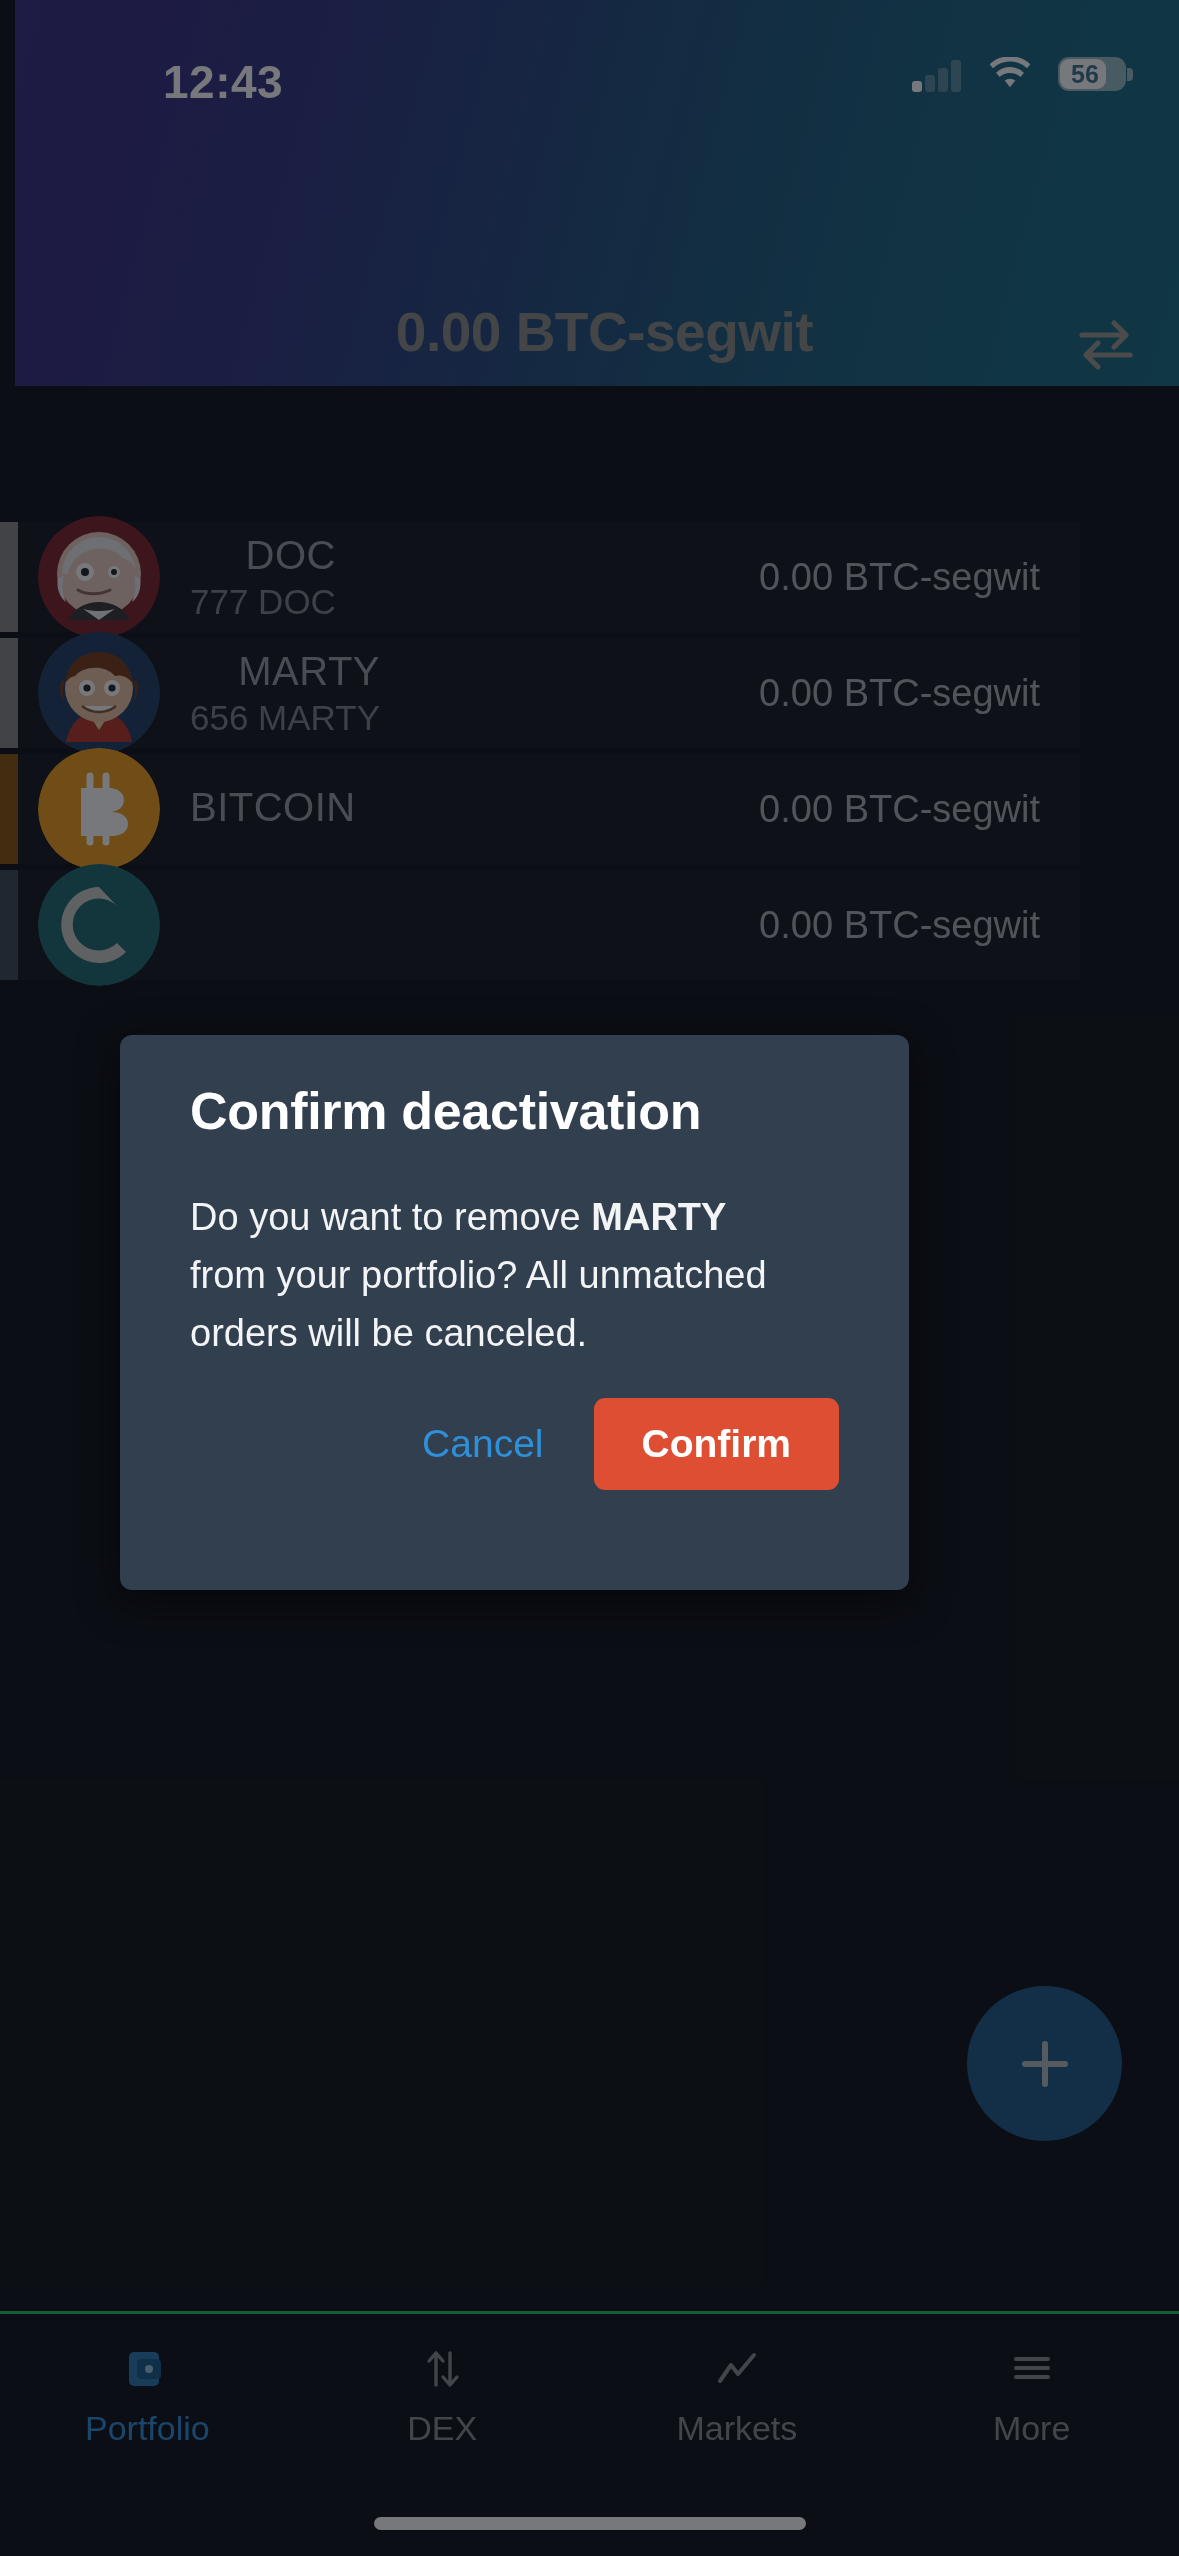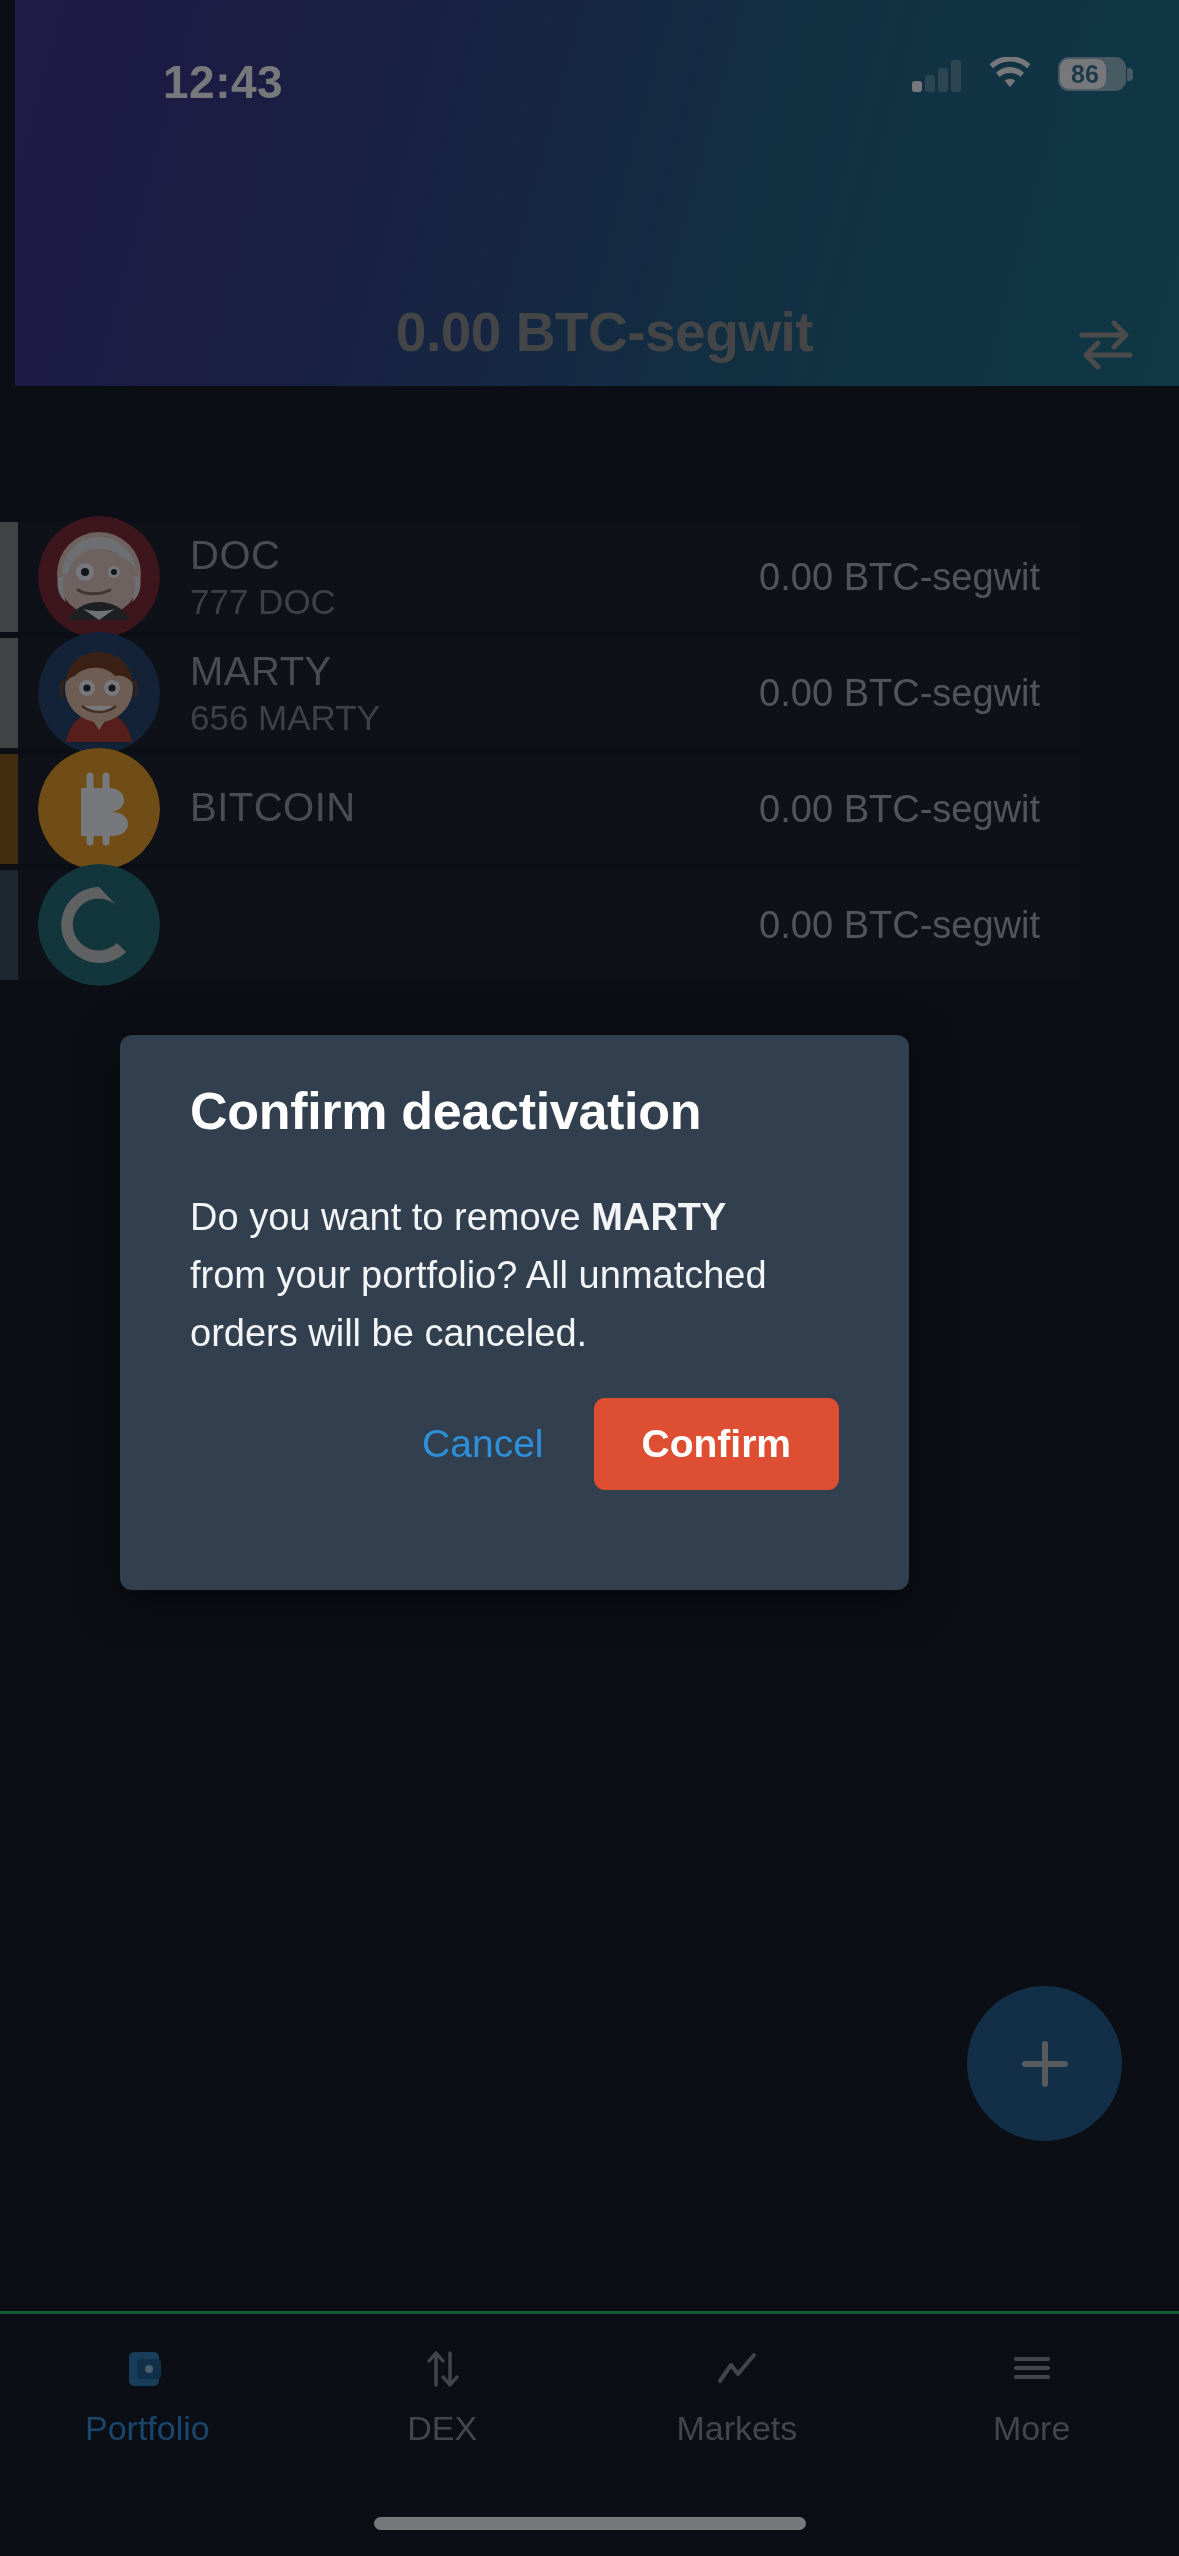--- a/index.html
+++ b/index.html
@@ -46,21 +46,21 @@
   .balance {
     position:absolute; left:0; top:300px; width:1179px; text-align:center;
     font-size:55px; font-weight:bold; color:#8c8f8d; letter-spacing:-0.5px;
   }
   .swap-btn { position:absolute; right:52px; top:313px; width:72px; height:60px; }
 
   
   .asset-list { position:absolute; left:0; top:522px; width:1179px; }
   .row {
     position:relative; width:1080px; height:110px; margin-bottom:0;
-    background:#171b22; display:flex; align-items:center;
+    background:#171b22; display:flex; align-items:center;text-align:right;
   }
   .row.gap { margin-top:6px; }
   .bar { position:absolute; left:0; top:0; width:18px; height:110px; }
   .av {
     width:122px; height:122px; border-radius:50%; margin-left:38px;
     overflow:hidden; position:relative; flex:none;
   }
   .av svg { display:block; width:122px; height:122px; }
   .rtext { margin-left:30px; display:flex; flex-direction:column; justify-content:center; gap:4px; }
   .rname { font-size:40px; color:#9aa0a6; font-weight:500; letter-spacing:.5px; }
@@ -134,21 +134,21 @@
             <i></i>
             <i></i>
         </div>
         <svg class="wifi" viewBox="0 0 24 18">
           <path d="M12 16.2l2.9-3.6a4.6 4.6 0 0 0-5.8 0z" fill="#fff"></path>
           <path d="M12 8.4c2.2 0 4.2.8 5.7 2.2l1.9-2.3A11.6 11.6 0 0 0 12 5.2c-2.9 0-5.6 1.1-7.6 3.1l1.9 2.3A8.3 8.3 0 0 1 12 8.4z" fill="#fff"></path>
           <path d="M12 2.2c3.6 0 6.9 1.4 9.3 3.7l1.8-2.2A15.6 15.6 0 0 0 12 -.6 15.6 15.6 0 0 0 .9 3.7l1.8 2.2A13.1 13.1 0 0 1 12 2.2z" fill="#fff"></path>
         </svg>
         <div class="batt">
           <div class="fill"></div>
-          <div class="pct">86</div>
+          <div class="pct">56</div>
           <div class="nub"></div>
         </div>
       </div>
     </div>
 
     <div class="balance">0.00 BTC-segwit</div>
 
     <svg class="swap-btn" viewBox="0 0 36 30">
       <path d="M6 11h21M22 5l6 6-6 6" stroke="#9b9b93" stroke-width="2.6" fill="none" stroke-linecap="round" stroke-linejoin="round"></path>
       <path d="M30 21H9M14 15l-6 6 6 6" stroke="#9b9b93" stroke-width="2.6" fill="none" stroke-linecap="round" stroke-linejoin="round"></path>

